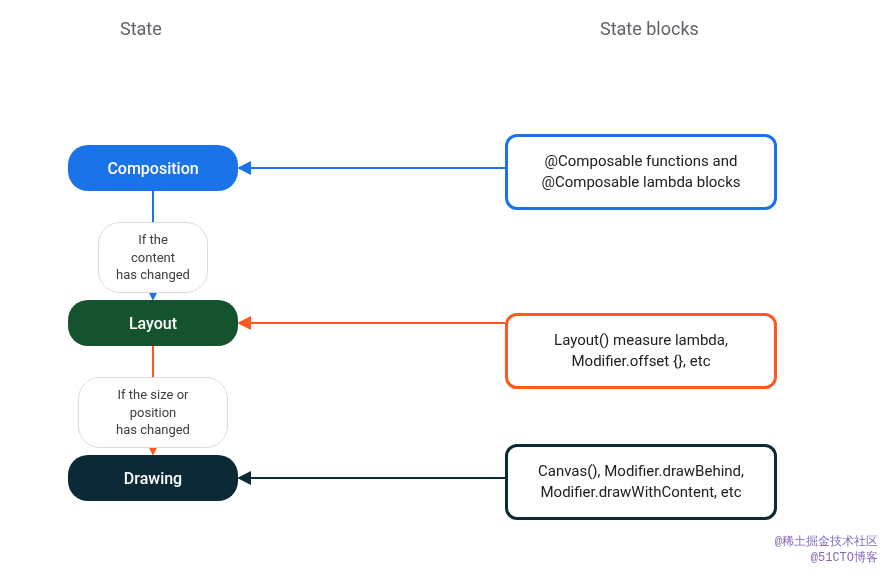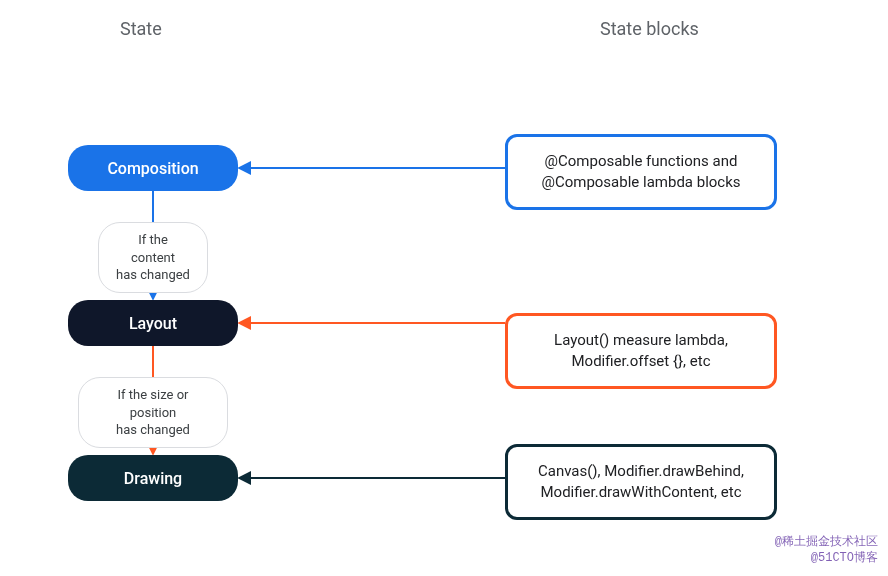--- a/index.html
+++ b/index.html
@@ -97,21 +97,21 @@
   <line x1="505" y1="323" x2="240" y2="323" stroke="#ff5722" stroke-width="2" marker-end="url(#arr-orange)"></line>
   <line x1="505" y1="478" x2="240" y2="478" stroke="#0c2a36" stroke-width="2" marker-end="url(#arr-dark)"></line>
 
   <line x1="153" y1="191" x2="153" y2="298" stroke="#1a73e8" stroke-width="2" marker-end="url(#arr-blue)"></line>
   <line x1="153" y1="346" x2="153" y2="453" stroke="#ff5722" stroke-width="2" marker-end="url(#arr-orange)"></line>
 </svg>
 
 <div class="phase-box" style="left:68px; top:145px; background:#1a73e8;">
   <span>Composition</span>
 </div>
-<div class="phase-box" style="left:68px; top:300px; background:#0f172a;">
+<div class="phase-box" style="left:68px; top:300px; background:#14532d;">
   <span>Layout</span>
 </div>
 <div class="phase-box" style="left:68px; top:455px; background:#0c2a36;">
   <span>Drawing</span>
 </div>
 
 <div class="pill" style="left:98px; top:222px; width:110px;">If the content<br>has changed</div>
 <div class="pill" style="left:78px; top:377px; width:150px;">If the size or position<br>has changed</div>
 
 <div class="state-box" style="left:505px; top:134px; border-color:#1a73e8;">

